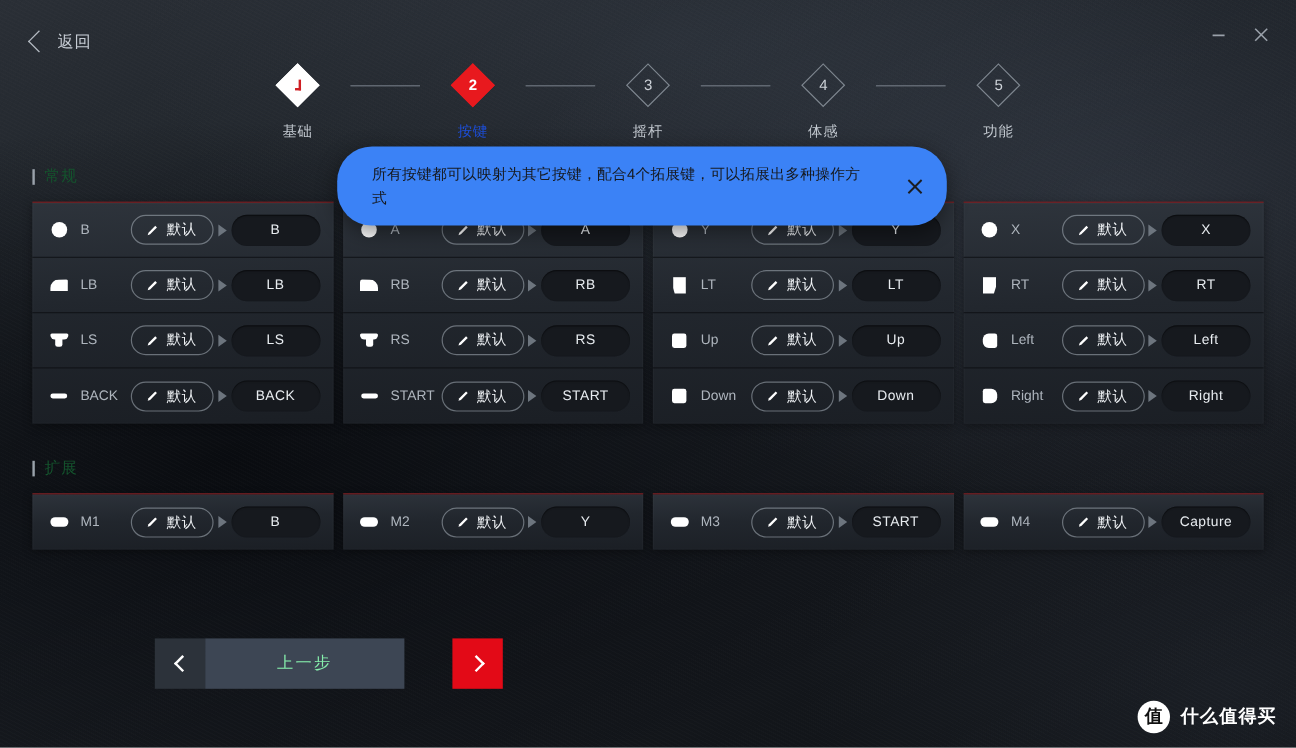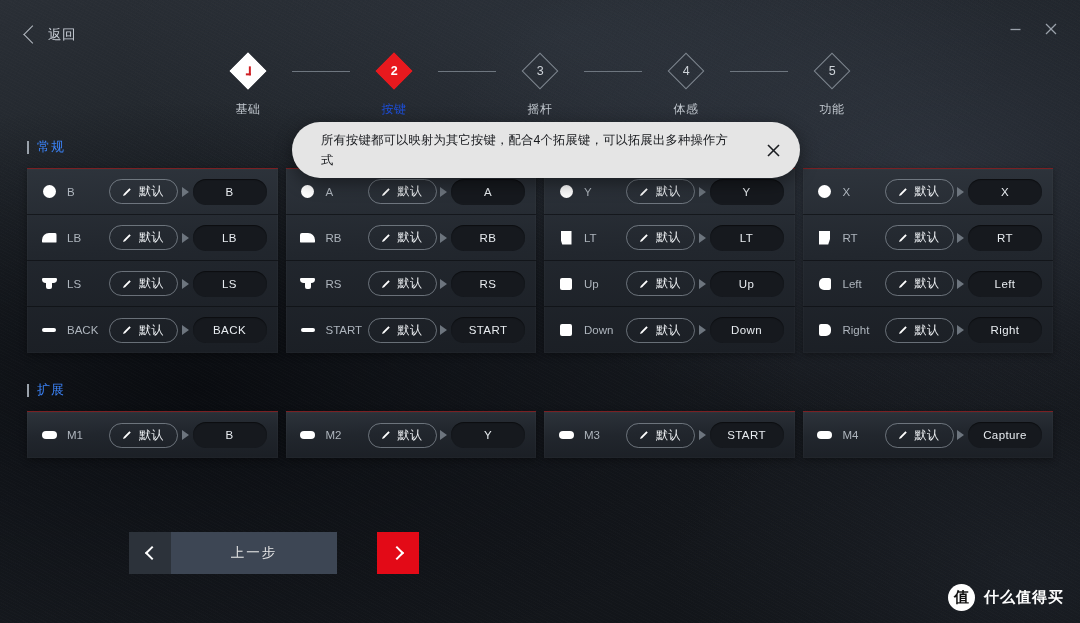--- a/index.html
+++ b/index.html
@@ -77,23 +77,23 @@
   .dia.active > span { color: #fff; font-weight: bold; }
   .dia.todo > span { color: #cdd2d8; }
   .step-label { margin-top: 7px; font-size: 12px; color: #c3c9d0; letter-spacing: .6px; }
   .step-label.is-active { color: #1d4ed8; }
   .connector {
     width: 58px; height: 1px; background: #6e767f; margin-top: 23px;
   }
 
   
   .tooltip {
-    position: absolute; left: 292px; top: 122px;
-    width: 508px; height: 56px;
-    background: #e5e5e5; border-radius: 29px;
+    position: absolute; left: 281px; top: 122px;
+    width: 508px; height: 66px;
+    background: #3b82f6; border-radius: 29px;
     display: flex; align-items: center;
     box-shadow: 0 5px 18px rgba(0,0,0,.45);
     z-index: 30;
   }
   .tooltip-text {
     flex: 1; padding: 0 8px 0 29px;
     color: #16181c; font-size: 12.3px; line-height: 20px;
     letter-spacing: .2px;
   }
   .tooltip-text span { display: block; }
@@ -102,21 +102,21 @@
     display: flex; align-items: center; justify-content: center;
     cursor: pointer; color: #1b1d21;
   }
 
   
   .section-head {
     display: flex; align-items: center; gap: 8px;
     margin: 0 0 12px 27px;
   }
   .section-bar { width: 2px; height: 13px; background: #9aa2ab; }
-  .section-title { font-size: 13px; color: #3b82f6; letter-spacing: 1px; }
+  .section-title { font-size: 13px; color: #14532d; letter-spacing: 1px; }
 
   .grid {
     display: grid; grid-template-columns: repeat(4, 1fr);
     gap: 0 8px; padding: 0 27px;
   }
   .card {
     background: linear-gradient(178deg, rgba(46,52,60,.96) 0%, rgba(34,39,46,.96) 45%, rgba(27,31,37,.97) 100%);
     border-top: 1.4px solid #7a2023;
     box-shadow: inset 0 0 0 1px rgba(255,255,255,.018), 0 2px 7px rgba(0,0,0,.35);
   }
@@ -179,21 +179,21 @@
   }
   .nav-btn { display: flex; height: 42px; cursor: pointer; }
   .nav-ic {
     width: 42px; display: flex; align-items: center; justify-content: center;
   }
   .nav-lbl {
     width: 166px; display: flex; align-items: center; justify-content: center;
     font-size: 13.5px; letter-spacing: 2px;
   }
   .prev .nav-ic { background: #2c323a; }
-  .prev .nav-lbl { background: #3d4654; color: #e5e5e5; }
+  .prev .nav-lbl { background: #3d4654; color: #86efac; }
   .next .nav-ic { background: #e30a17; }
   .next .nav-lbl { background: #f5252c; color: #fff; }
   .chev-s {
     width: 10px; height: 10px; border-left: 2px solid #fff;
     border-bottom: 2px solid #fff;
   }
   .chev-s.left  { transform: rotate(45deg); margin-left: 3px; }
   .chev-s.right { transform: rotate(-135deg); margin-right: 3px; }
 
   

